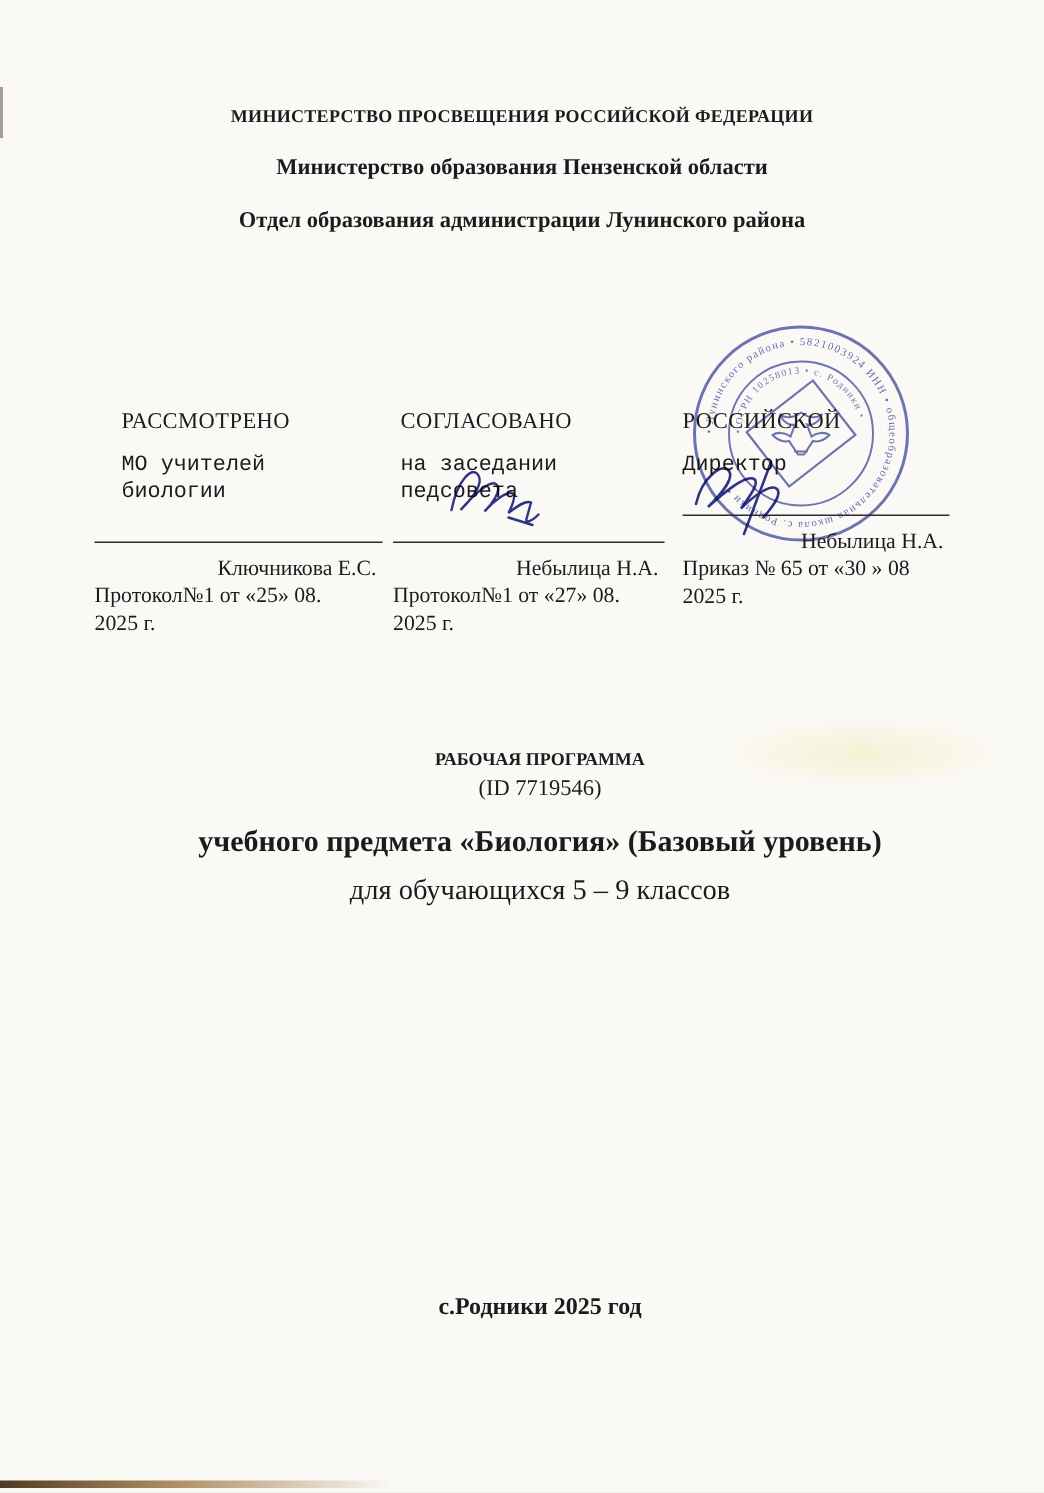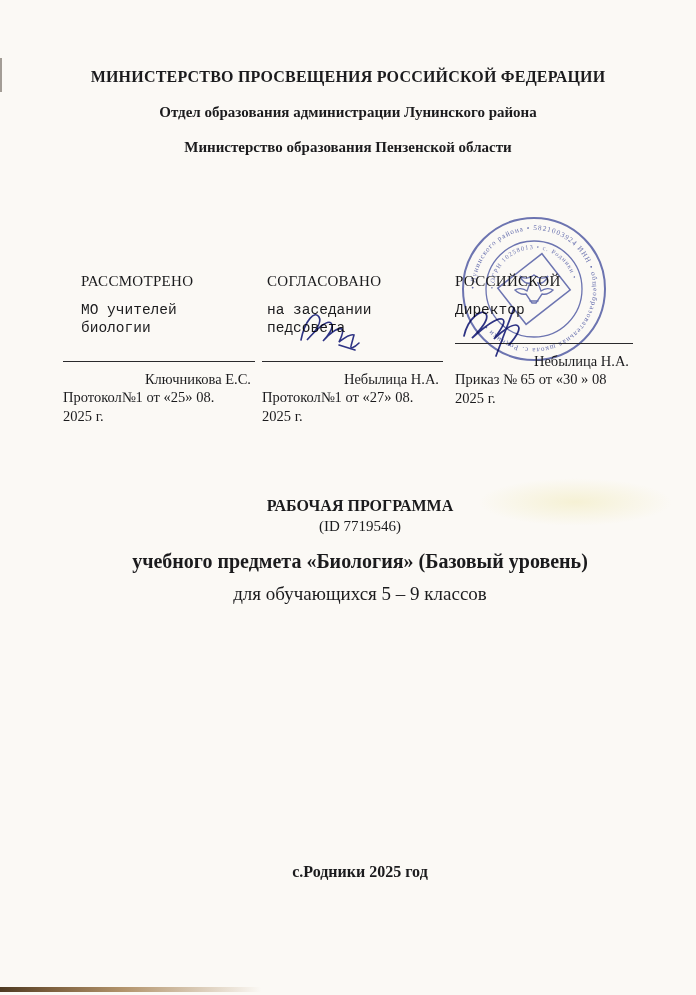--- a/index.html
+++ b/index.html
@@ -7,21 +7,21 @@
     position:relative;
     width:696px; height:995px;
     margin:0 auto;
     background:#fbf9f5;
     overflow:hidden;
     font-family:"Liberation Serif","DejaVu Serif",serif;
     color:#1b1b1d;
   }
   
   .header { position:absolute; top:68px; left:0; right:0; text-align:center; font-weight:bold; }
-  .header .h1 { font-size:16px; line-height:18px; margin:0 0 17px 0; letter-spacing:.2px; }
+  .header .h1 { font-size:12px; line-height:18px; margin:0 0 17px 0; letter-spacing:.2px; }
   .header .h2 { font-size:15px; line-height:18px; margin:0 0 17px 0; }
   
   .approvals { position:absolute; top:272px; left:0; width:100%; font-size:14.5px; }
   .col { position:absolute; top:0; }
   .col-1 { left:63px;  width:192px; }
   .col-2 { left:262px; width:181px; }
   .col-3 { left:455px; width:178px; }
   .col-1 .ind { padding-left:18px; }
   .col-2 .ind { padding-left:5px; }
   .col .heading { font-size:15px; line-height:18px; margin-bottom:11px; letter-spacing:.3px; }
@@ -29,21 +29,21 @@
   .col .sigline { height:0; border-bottom:1.5px solid #2a2a2c; margin-top:24px; }
   .col .name { text-align:right; padding-right:4px; margin-top:9px; line-height:17px; }
   .col .detail { line-height:17.5px; margin-top:1px; }
   
   .stamp { position:absolute; left:458px; top:213px; mix-blend-mode:multiply; pointer-events:none; }
   .sig { position:absolute; mix-blend-mode:multiply; pointer-events:none; }
   .sig-2 { left:293px; top:306px; }
   .sig-3 { left:452px; top:300px; }
   
   .title-block { position:absolute; top:497px; left:24px; right:0; text-align:center; }
-  .title-main     { font-size:16px; font-weight:bold; line-height:18px; }
+  .title-main     { font-size:12px; font-weight:bold; line-height:18px; }
   .title-id       { font-size:15px; margin-top:2px; line-height:18px; }
   .title-subject  { font-size:20px; font-weight:bold; margin-top:17px; line-height:18px; }
   .title-audience { font-size:19px; margin-top:15px; line-height:18px; }
   
   .footer { position:absolute; top:863px; left:24px; right:0; text-align:center; font-weight:bold; font-size:16px; }
   
   .stain { position:absolute; left:478px; top:478px; width:195px; height:48px; border-radius:50%;
            background:radial-gradient(ellipse at center, rgba(240,233,180,.5) 0%, rgba(240,233,180,0) 70%); }
   .scan-strip { position:absolute; left:0; bottom:3px; width:275px; height:5px;
            background:linear-gradient(to right, #4e3a22 0%, #7c5f3d 18%, #b3946c 45%, rgba(220,205,185,0) 95%); }
@@ -51,22 +51,22 @@
 </style>
 </head>
 <body>
 
 <div class="page">
 
   <div class="edge-mark"></div>
 
   <div class="header">
     <div class="h1">МИНИСТЕРСТВО ПРОСВЕЩЕНИЯ РОССИЙСКОЙ ФЕДЕРАЦИИ</div>
+    <div class="h2">Министерство образования Пензенской области</div>
     <div class="h2">Отдел образования администрации Лунинского района</div>
-    <div class="h2">Министерство образования Пензенской области</div>
   </div>
 
   <svg class="stamp" width="152" height="152" viewBox="0 0 152 152">
     <defs>
       <path id="ringOuter" d="M76,76 m-59,0 a59,59 0 1,1 118,0 a59,59 0 1,1 -118,0"></path>
       <path id="ringInner" d="M76,76 m-40,0 a40,40 0 1,1 80,0 a40,40 0 1,1 -80,0"></path>
     </defs>
     <g fill="none" stroke="#4a55a6" opacity="0.8">
       <circle cx="76" cy="76" r="71" stroke-width="2"></circle>
       <circle cx="76" cy="76" r="48" stroke-width="1.3"></circle>

